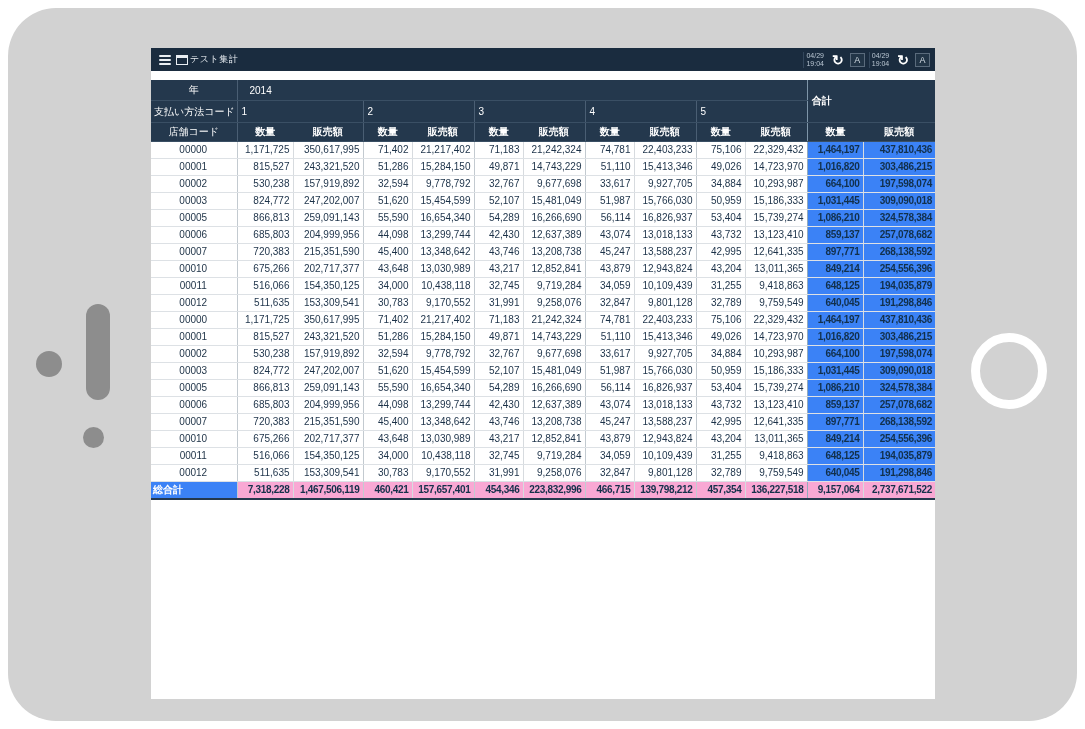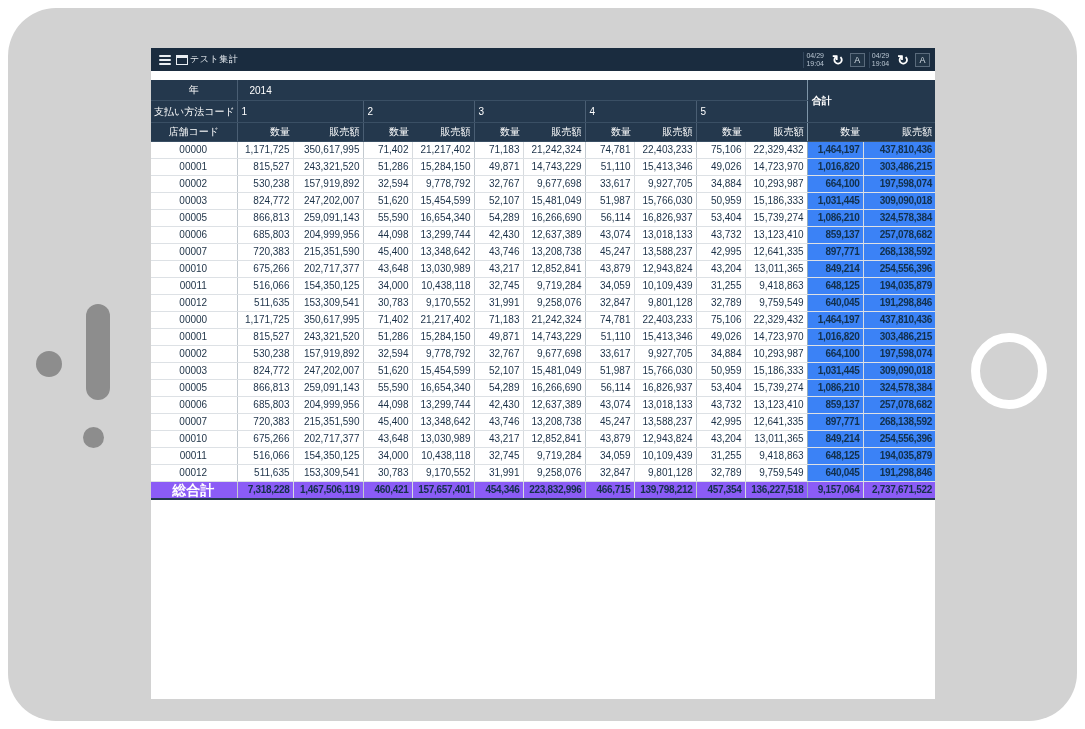--- a/index.html
+++ b/index.html
@@ -28,33 +28,33 @@
   .refresh-btn { background:transparent; border:none; color:#fff; font-size:14px; line-height:14px; font-weight:bold; cursor:pointer; padding:0 2px; }
   .a-btn { width:15px; height:14px; background:#223547; border:1px solid #5a6b7c; color:#d4dde4; font-size:9px; line-height:12px; text-align:center; cursor:pointer; padding:0; }
 
   
   table.pivot { margin-top:9px; width:784px; table-layout:fixed; border-collapse:collapse; font-size:10px; }
   .pivot th { background:#24384d; color:#fff; font-weight:normal; font-size:10px; padding:2px 3px; border-bottom:1px solid #3a4f64; height:18px; white-space:nowrap; overflow:hidden; }
   .pivot th.corner { text-align:center; }
   .pivot th.year { text-align:left; padding-left:12px; border-left:1px solid #4a5e73; }
   .pivot th.pay { text-align:left; padding-left:4px; border-left:1px solid #4a5e73; }
   .pivot th.total-head { text-align:left; vertical-align:top; border-left:1px solid #7e95a8; padding:14px 4px; font-weight:bold; }
-  .pivot th.sub { text-align:right; }
+  .pivot th.sub { text-align:center;font-weight:bold; }
   .pivot th.sub.gstart { border-left:1px solid #4a5e73; }
   .pivot th.sub.totalstart { border-left:1px solid #7e95a8; }
 
   .pivot td { height:17px; padding:1px 3px 1px 2px; line-height:14px; border-bottom:1px solid #dde1e5; color:#1b3148; white-space:nowrap; overflow:hidden; }
   .pivot td.store { text-align:center; color:#22364a; }
   .pivot td.num { text-align:right; border-left:1px solid #d7dbdf; }
   .pivot td.gstart { border-left:1px solid #c3cad0; }
   .pivot td.totalcol { background:#3b82f6; font-weight:bold; color:#12304b; letter-spacing:-0.3px; }
   .pivot td.totalstart { border-left:1px solid #93abbd; }
 
-  .pivot tr.grand td { background:#8b5cf6; color:#14304a; font-weight:bold; letter-spacing:-0.3px; border-top:1px solid #24384d; border-bottom:2px solid #24384d; }
-  .pivot tr.grand td.grand-label { background:#8b5cf6; color:#fff; font-weight:bold; text-align:center; letter-spacing:0; font-size:14px; }
+  .pivot tr.grand td { background:#f9a8d4; color:#14304a; font-weight:bold; letter-spacing:-0.3px; border-top:1px solid #24384d; border-bottom:2px solid #24384d; }
+  .pivot tr.grand td.grand-label { background:#3b82f6; color:#fff; font-weight:bold; letter-spacing:0; font-size:10px; }
 </style>
 </head>
 <body>
 
 <div class="stage">
   <div class="tablet">
     <div class="deco-bar"></div>
     <div class="deco-dot1"></div>
     <div class="deco-dot2"></div>
     <div class="home-ring"></div>

